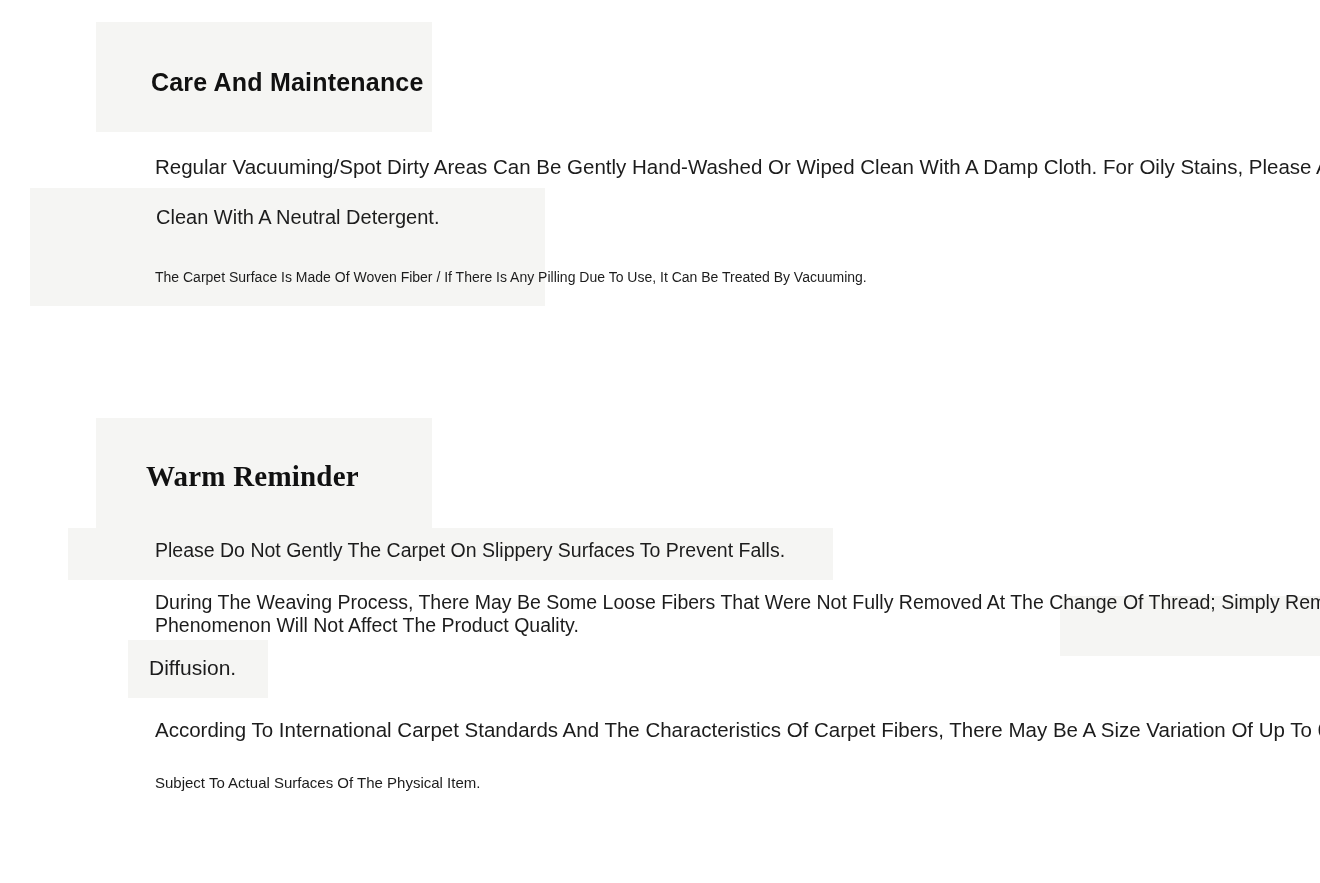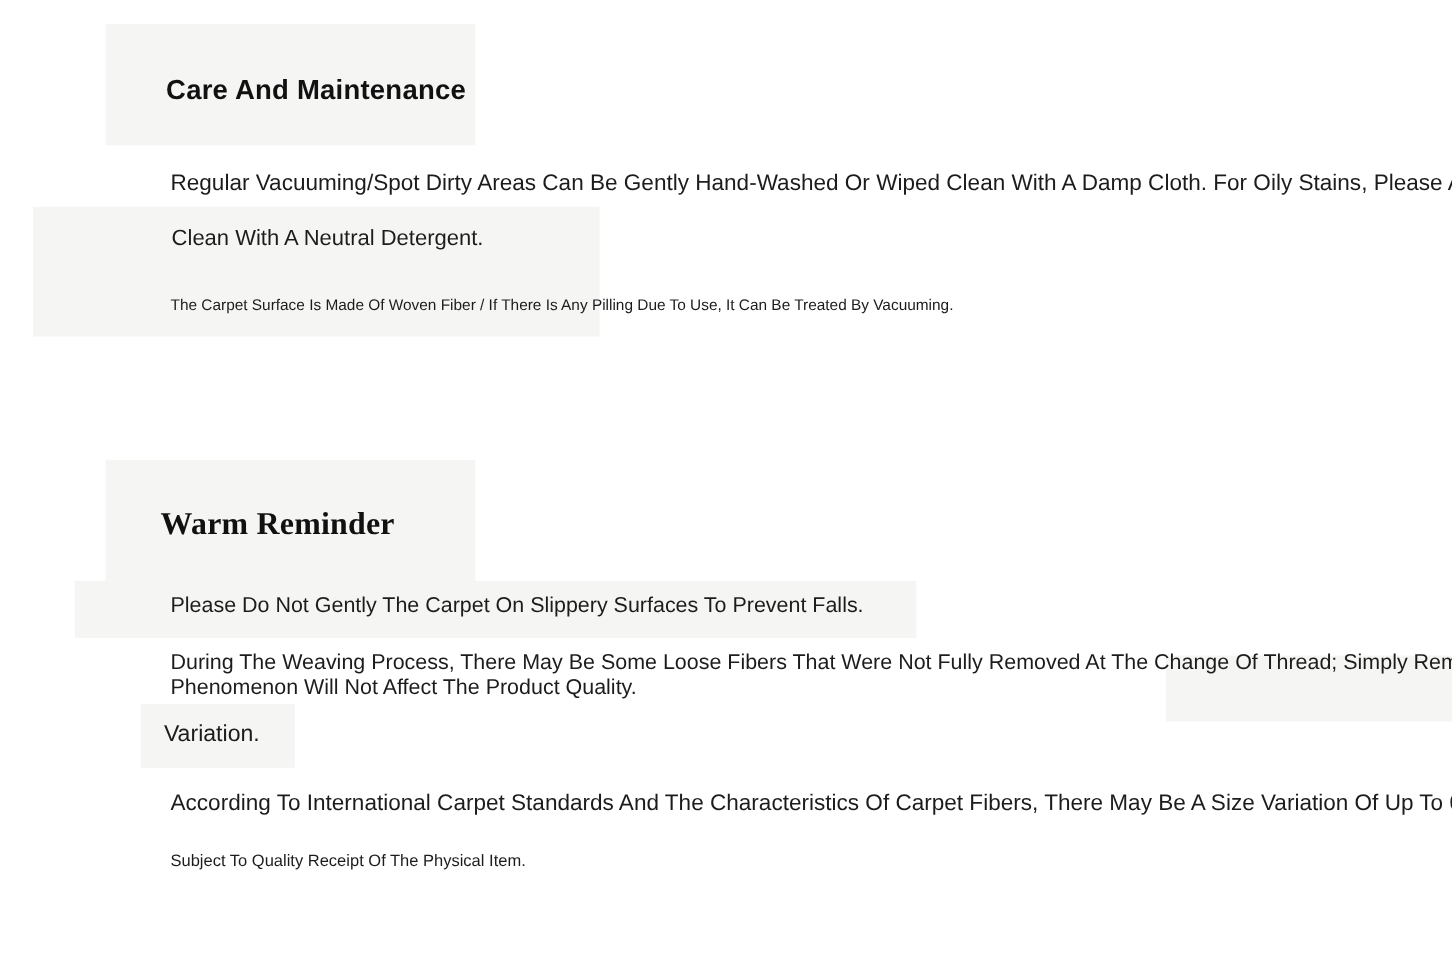--- a/index.html
+++ b/index.html
@@ -142,18 +142,18 @@
     <div id="care-line-1">Regular Vacuuming/Spot Dirty Areas Can Be Gently Hand-Washed Or Wiped Clean With A Damp Cloth. For Oily Stains, Please Addre</div>
     <div id="care-line-1b">Clean With A Neutral Detergent.</div>
     <div id="care-line-2">The Carpet Surface Is Made Of Woven Fiber / If There Is Any Pilling Due To Use, It Can Be Treated By Vacuuming.</div>
   </div>
 
   <div class="section" id="warm-section">
     <div class="section-title" id="warm-title">Warm Reminder</div>
     <div id="warm-line-1">Please Do Not Gently The Carpet On Slippery Surfaces To Prevent Falls.</div>
     <div id="warm-line-2">During The Weaving Process, There May Be Some Loose Fibers That Were Not Fully Removed At The Change Of Thread; Simply Rem
 rs. This Phenomenon Will Not Affect The Product Quality.</div>
-    <div id="warm-line-3">Variation.</div>
+    <div id="warm-line-3">Diffusion.</div>
     <div id="warm-line-4">According To International Carpet Standards And The Characteristics Of Carpet Fibers, There May Be A Size Variation Of Up To 0.79</div>
-    <div id="warm-line-5">Subject To Quality Receipt Of The Physical Item.</div>
+    <div id="warm-line-5">Subject To Actual Surfaces Of The Physical Item.</div>
   </div>
 
 </div>
 
 </body></html>

